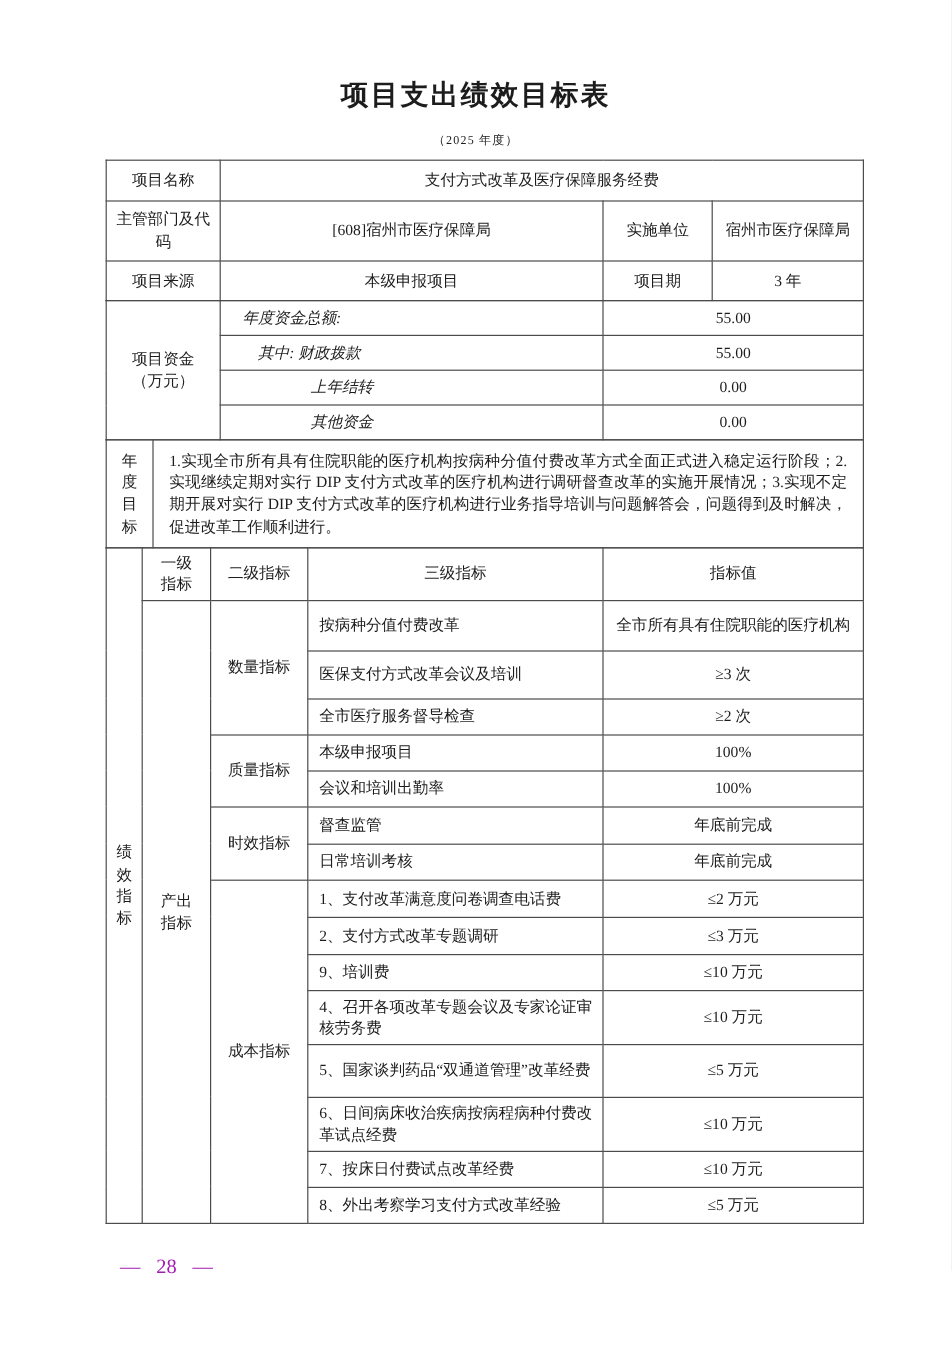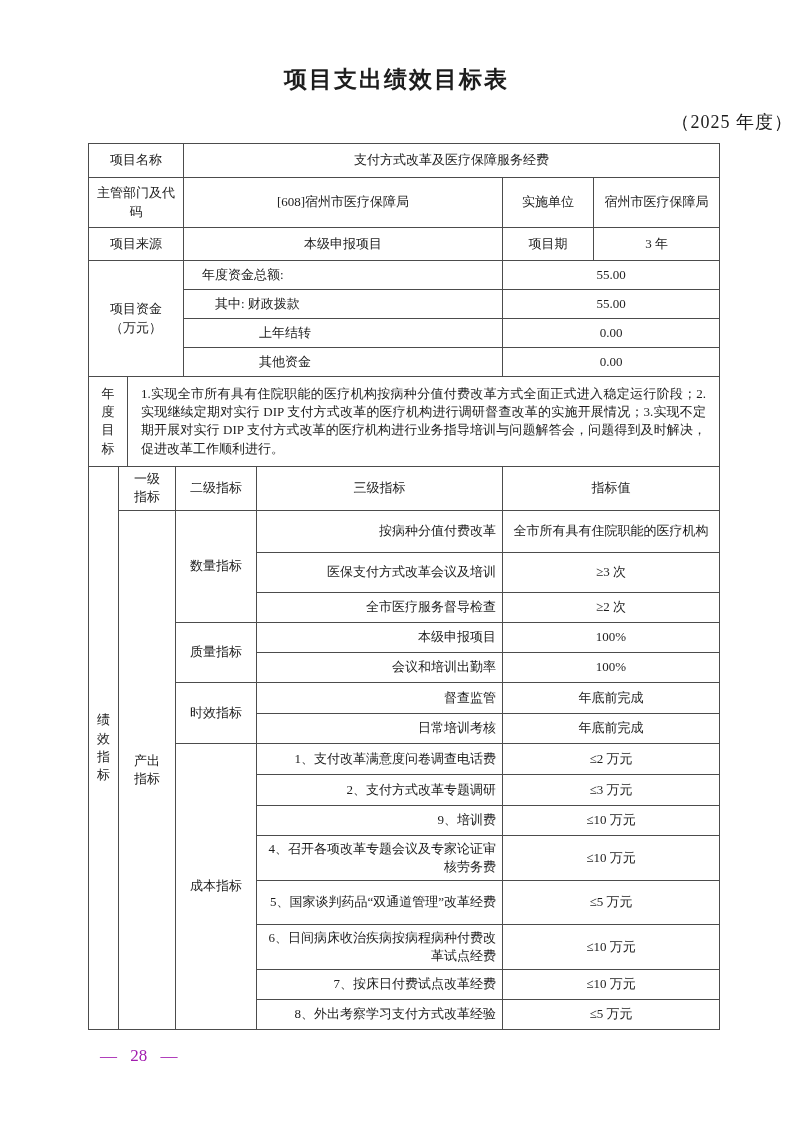--- a/index.html
+++ b/index.html
@@ -16,51 +16,51 @@
     overflow: hidden;
   }
   .title {
     text-align: center;
     padding-top: 64px;
     font-size: 23px;
     font-weight: 700;
     letter-spacing: 2px;
   }
   .subtitle {
-    text-align: right;
+    text-align: center;
     margin-top: 15px;
-    font-size: 18px;
+    font-size: 10px;
     letter-spacing: 1px;
   }
   table.doc {
     border-collapse: collapse;
     table-layout: fixed;
     margin-left: 88px;
     width: 631px;
   }
   table.doc td {
     border: 1px solid #4c4c4c;
     font-size: 13px;
     line-height: 1.4;
     padding: 2px 6px;
     vertical-align: middle;
     overflow: hidden;
   }
   .tbl-a { margin-top: 9px; }
   .tbl-b, .tbl-c, .tbl-d { margin-top: -1px; }
   .c { text-align: center; }
-  .left { text-align: right; padding-left: 9px !important; }
+  .left { text-align: left; padding-left: 9px !important; }
   .pre { white-space: pre-line; margin-top: 18px; }
   .goal {
     text-align: justify;
     padding: 8px 13px !important;
     line-height: 1.95;
     font-size: 13px;
   }
-  .fund { text-align: left; }
+  .fund { text-align: left; font-style: italic; }
   .ind-1 { padding-left: 18px !important; }
   .ind-2 { padding-left: 31px !important; }
   .ind-3 { padding-left: 75px !important; }
   .footer {
     position: absolute;
     left: 100px;
     top: 1046px;
     font-size: 17px;
     word-spacing: 9px;
     color: #a21caf;

